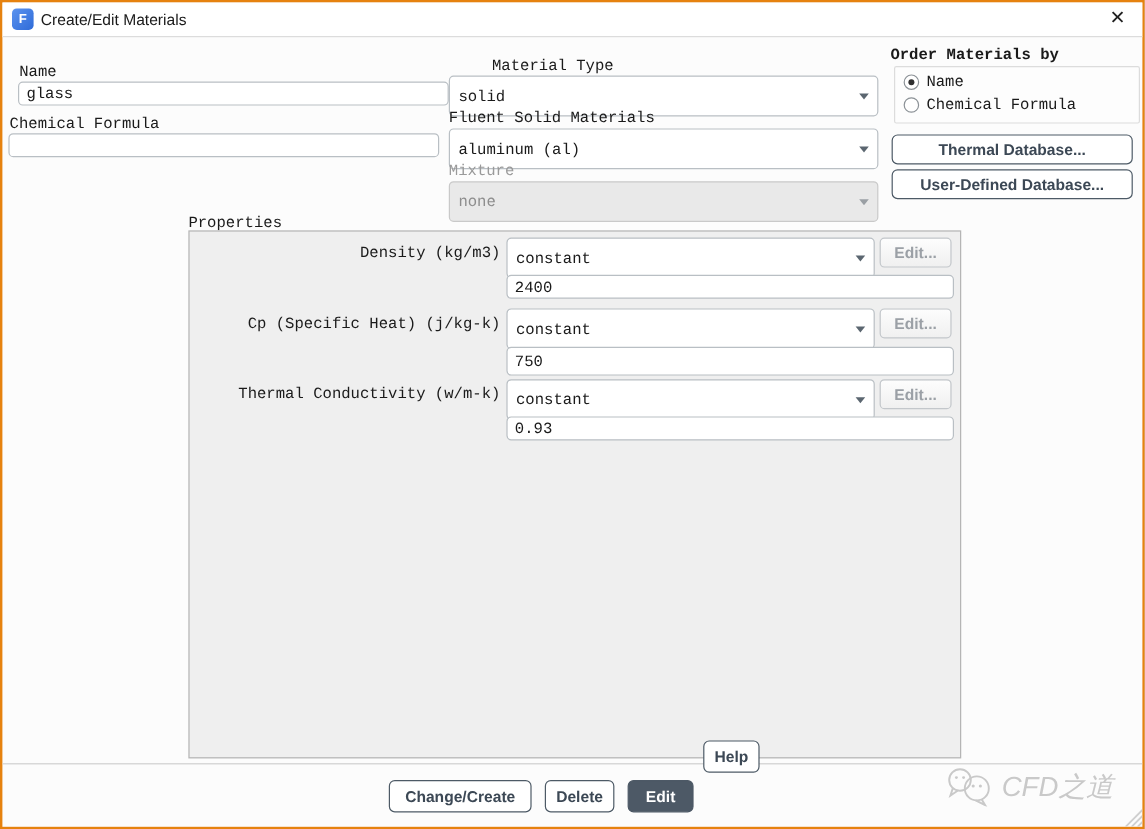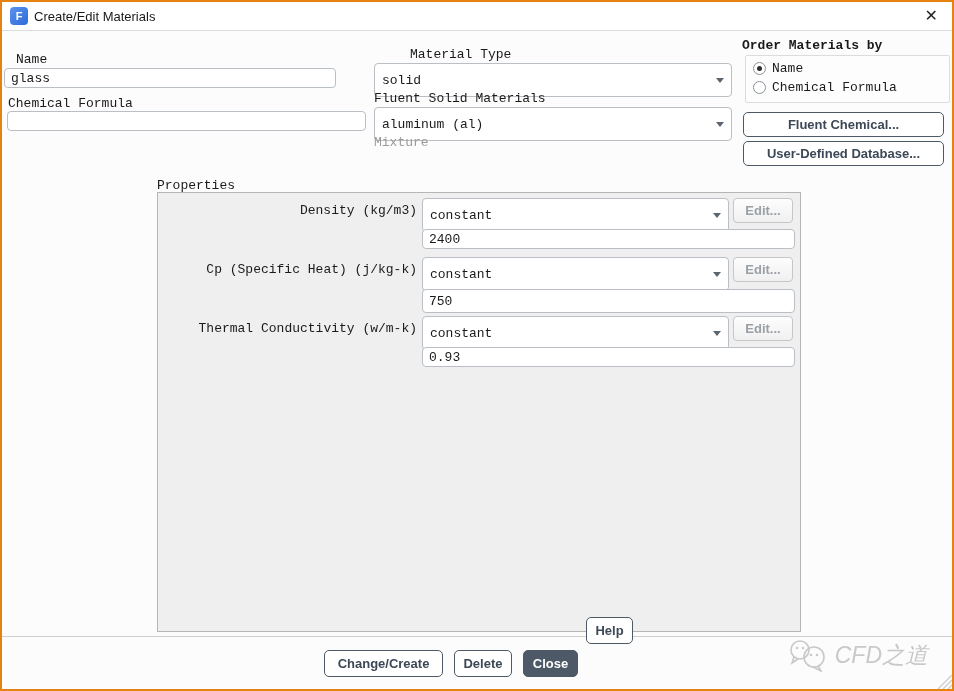--- a/index.html
+++ b/index.html
@@ -58,50 +58,54 @@
 
 <div id="window">
 
   <div class="titlebar">
     <div class="app-icon">F</div>
     <div class="title-text">Create/Edit Materials</div>
     <div class="close-x">✕</div>
   </div>
 
   <div class="label" style="left:14px;top:50px;">Name</div>
-  <input class="field" style="left: 2px; top: 66px; width: 332px; height: 20px;" value="glass">
+  <input class="field" style="left: 13px; top: 66px; width: 359px; height: 20px;" value="glass">
   <div class="label" style="left:6px;top:94px;">Chemical Formula</div>
   <input class="field" style="left: 5px; top: 109px; width: 359px; height: 20px;" value="">
 
   <div class="label" style="left:372px;top:45px;margin-left:36px;">Material Type</div>
   <div class="field dropdown" style="left:372px;top:61px;width:358px;height:22px;">
     <span class="dd-text">solid</span>
     <span class="dd-arrow"></span>
   </div>
 
   <div class="label" style="left:372px;top:89px;">Fluent Solid Materials</div>
   <div class="field dropdown" style="left:372px;top:105px;width:358px;height:22px;">
     <span class="dd-text">aluminum (al)</span>
     <span class="dd-arrow"></span>
   </div>
 
   <div class="label dim" style="left:372px;top:133px;">Mixture</div>
+  <div class="field dropdown disabled" style="left:372px;top:149px;width:358px;height:22px;">
+    <span class="dd-text">none</span>
+    <span class="dd-arrow"></span>
+  </div>
 
   <div class="label bold" style="left:740px;top:36px;">Order Materials by</div>
   <div class="groupbox" style="left:743px;top:53px;width:205px;height:48px;"></div>
   <div class="radio-row" style="left:751px;top:59px;">
     <span class="radio selected"></span>
     <span>Name</span>
   </div>
   <div class="radio-row" style="left:751px;top:78px;">
     <span class="radio"></span>
     <span>Chemical Formula</span>
   </div>
 
-  <button class="btn" style="left:741px;top:110px;width:201px;height:25px;">Fluent Chemical...</button>
+  <button class="btn" style="left:741px;top:110px;width:201px;height:25px;">Thermal Database...</button>
   <button class="btn" style="left:741px;top:139px;width:201px;height:25px;">User-Defined Database...</button>
 
   <div class="label" style="left:155px;top:176px;">Properties</div>
   <div class="props-panel"></div>
 
   <div class="label prop-label" style="left:160px;top:201px;">Density (kg/m3)</div>
   <div class="field dropdown" style="left:420px;top:196px;width:307px;height:25px;">
     <span class="dd-text">constant</span>
     <span class="dd-arrow"></span>
   </div>
@@ -120,21 +124,21 @@
   <div class="field dropdown" style="left:420px;top:314px;width:307px;height:25px;">
     <span class="dd-text">constant</span>
     <span class="dd-arrow"></span>
   </div>
   <button class="edit-btn" style="left:731px;top:314px;width:60px;height:25px;">Edit...</button>
   <input class="field" style="left: 420px; top: 345px; width: 373px; height: 20px;" value="0.93">
 
   <div class="footer-sep"></div>
   <button class="btn" style="left:322px;top:648px;width:119px;height:27px;">Change/Create</button>
   <button class="btn" style="left:452px;top:648px;width:58px;height:27px;">Delete</button>
-  <button class="btn primary" style="left:521px;top:648px;width:55px;height:27px;">Close</button>
+  <button class="btn primary" style="left:521px;top:648px;width:55px;height:27px;">Edit</button>
   <button class="btn" style="left:584px;top:615px;width:47px;height:27px;">Help</button>
 
   <div class="watermark">
     <svg width="42" height="34" viewBox="0 0 42 34">
       <g fill="none" stroke="#c9c9c9" stroke-width="1.6">
         <circle cx="13" cy="12" r="9"></circle>
         <path d="M7 19 L5 25 L11 21"></path>
         <circle cx="27" cy="19" r="10"></circle>
         <path d="M31 28 L34 33 L26 29"></path>
       </g>

